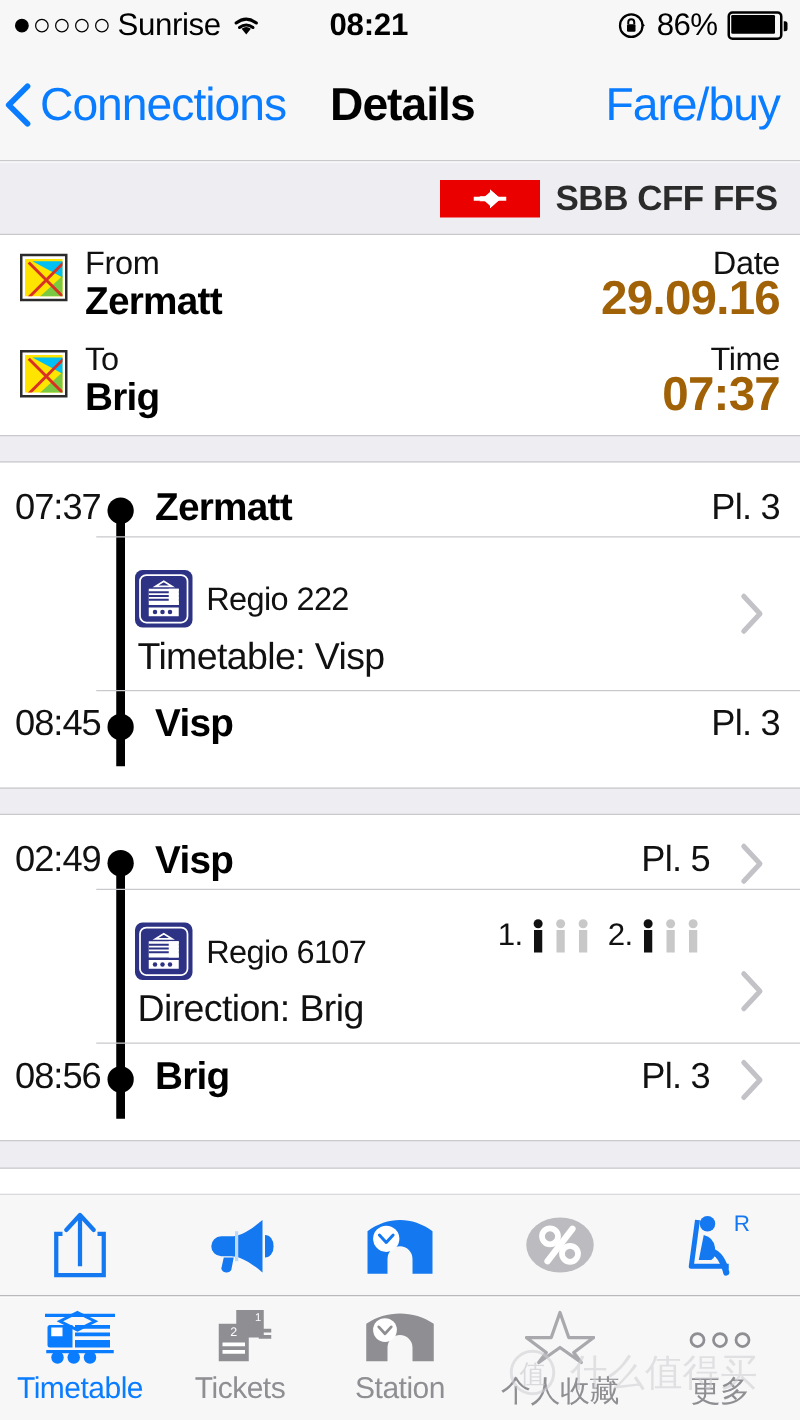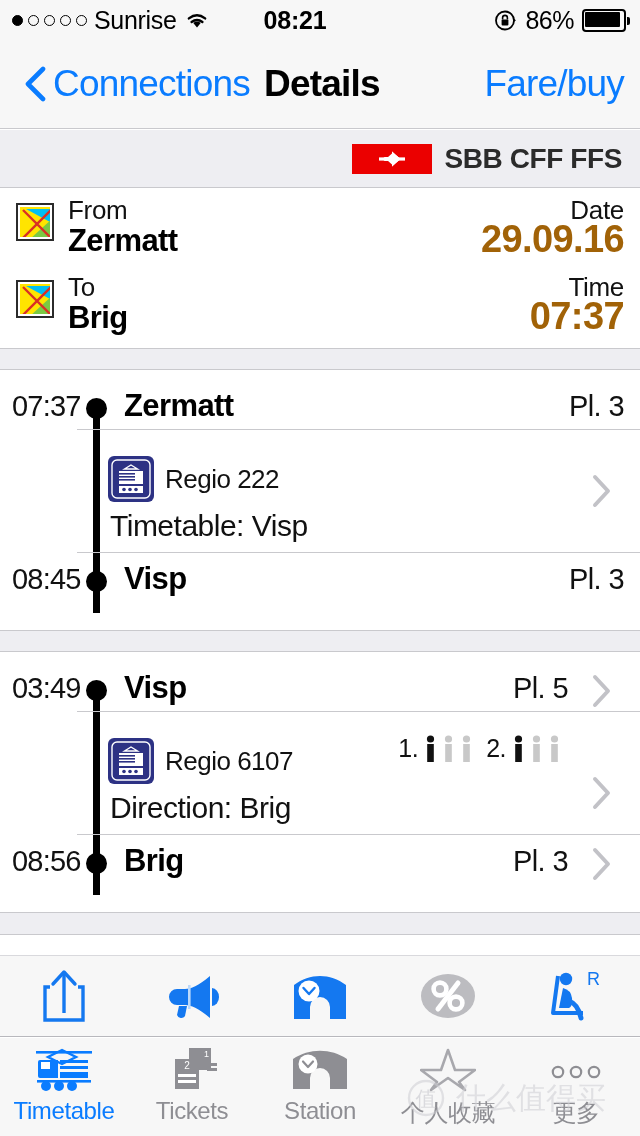--- a/index.html
+++ b/index.html
@@ -37,21 +37,21 @@
   .batt-fill { position:absolute; left:3px; top:3px; width:35px; height:15px; background:#000; border-radius:1px; }
   .batt-cap { position:absolute; right:0; top:8px; width:3px; height:8px; background:#000; border-radius:0 2px 2px 0; }
 
   
   .navbar {
     position: absolute; top: 40px; left:0; width:640px; height: 89px;
     background: #f7f7f7;
     border-bottom: 1px solid #c9c9cd;
     display:flex; align-items:center;
   }
-  .nav-back { position:absolute; left: 24px; display:flex; align-items:center; gap: 7px; cursor:pointer; }
+  .nav-back { position:absolute; left: 3px; display:flex; align-items:center; gap: 7px; cursor:pointer; }
   .chev-back { width: 22px; height: 36px; }
   .nav-back-label { font-size: 37px; color: #0a7cff; letter-spacing:-0.8px; }
   .nav-title {
     position:absolute; left: 264px; font-size: 37px; font-weight: bold;
     color:#000; letter-spacing:-0.8px;
   }
   .nav-right {
     position:absolute; right: 16px; font-size: 37px; color:#0a7cff;
     letter-spacing:-0.8px; cursor:pointer;
   }
@@ -285,21 +285,21 @@
     </div>
   </div>
 
   <div class="band" style="top:630px;height:22px;"></div>
 
   <div class="leg" style="top:653px;height:259px;">
     <div class="rail" style="top:28px;height:214px;"></div>
 
     <div class="leg-row" style="top:0;height:58px;">
       <span class="stop-dot" style="top:27px;"></span>
-      <span class="stop-time" style="top:19px;">03:49</span>
+      <span class="stop-time" style="top:19px;">02:49</span>
       <span class="stop-name" style="top:17px;">Visp</span>
       <span class="stop-plat" style="top:19px;right:72px;">Pl. 5</span>
       <span class="chev-r" style="right:28px;top:21px;">
         <svg viewBox="0 0 20 34" width="20" height="34">
           <path d="M3 3 L16 17 L3 31" stroke="#c2c2c7" stroke-width="4" fill="none" stroke-linecap="round" stroke-linejoin="round"></path>
         </svg>
       </span>
     </div>
 
     <div class="hairline" style="top:58px;"></div>

